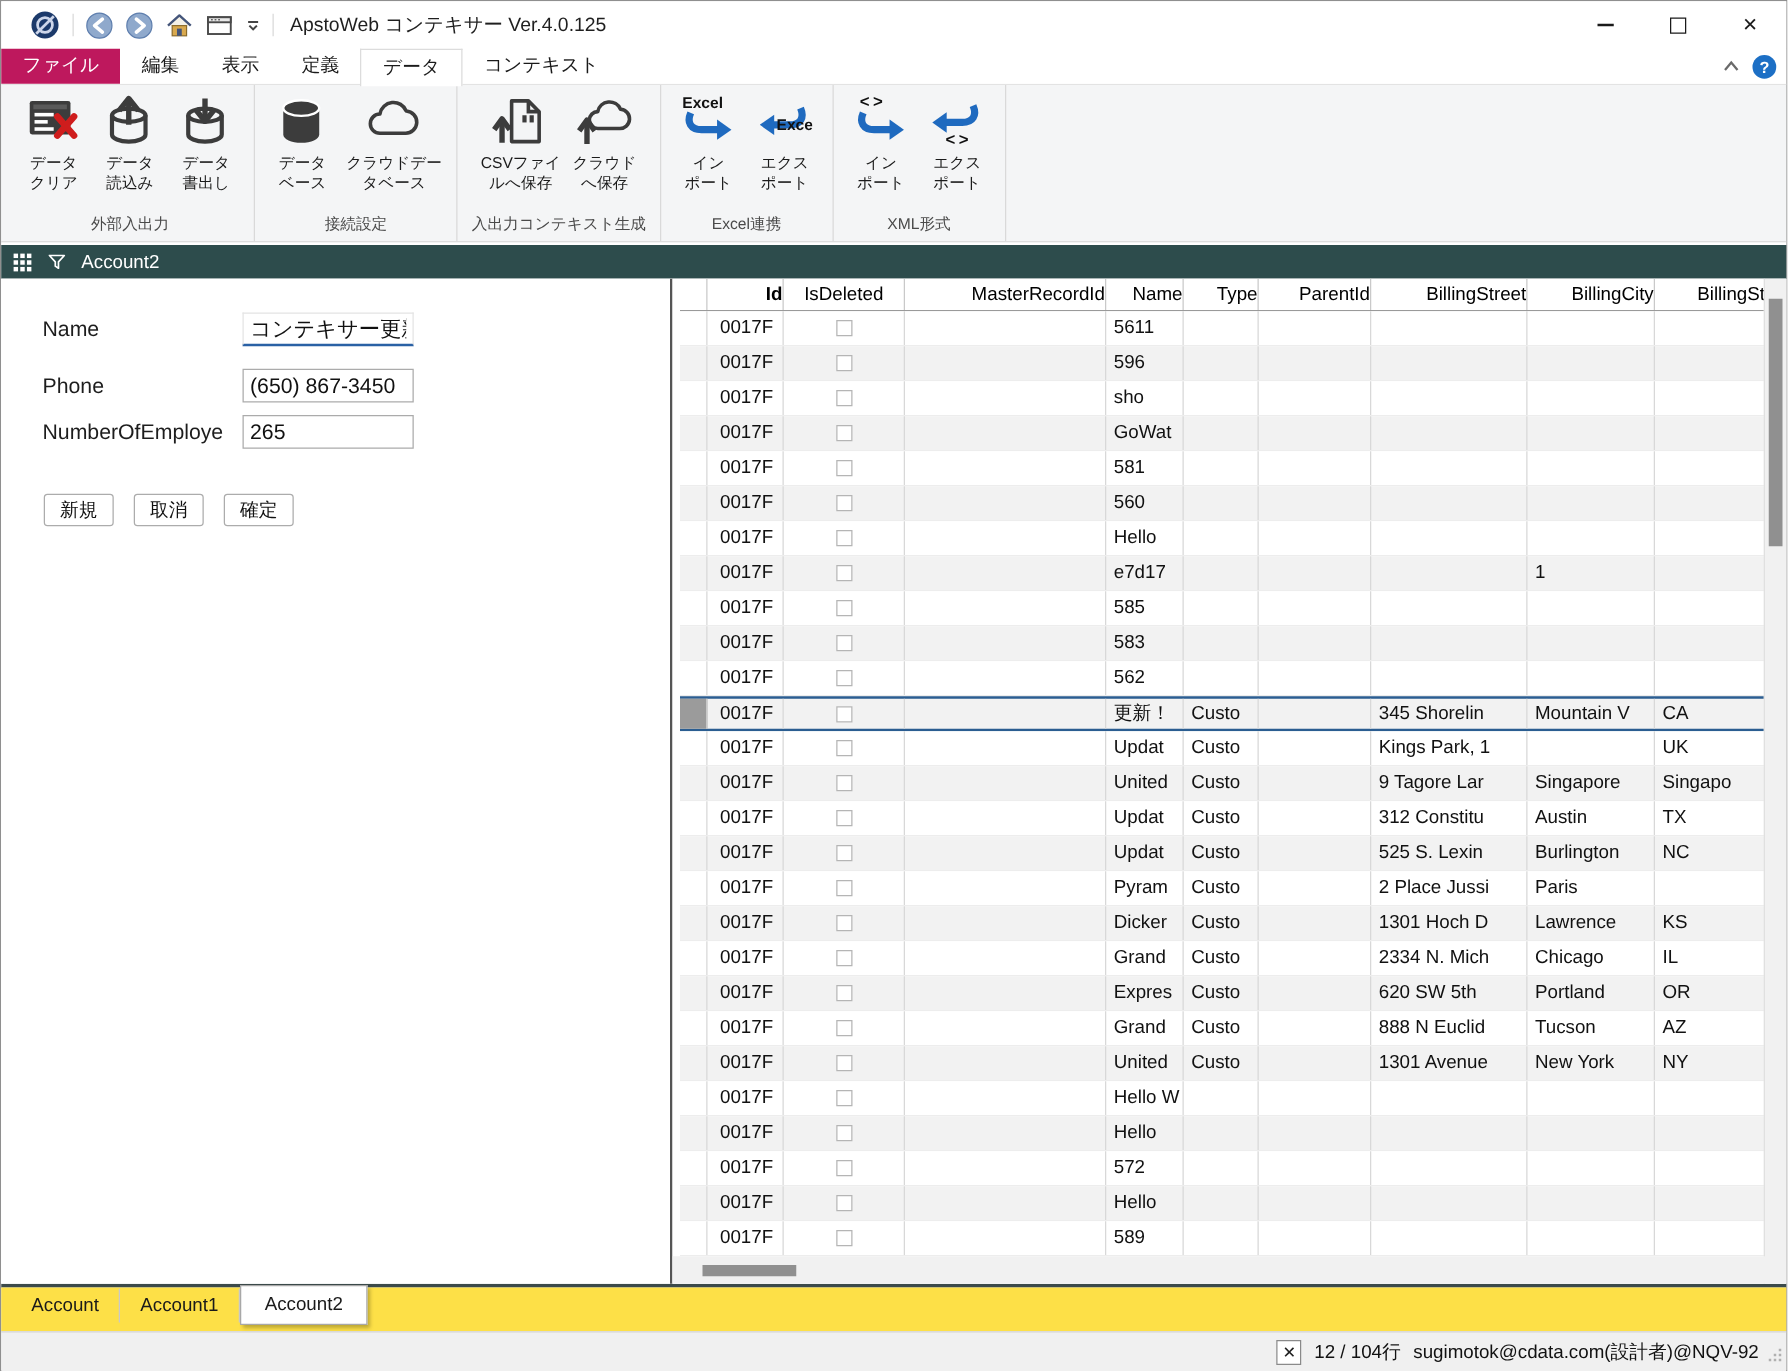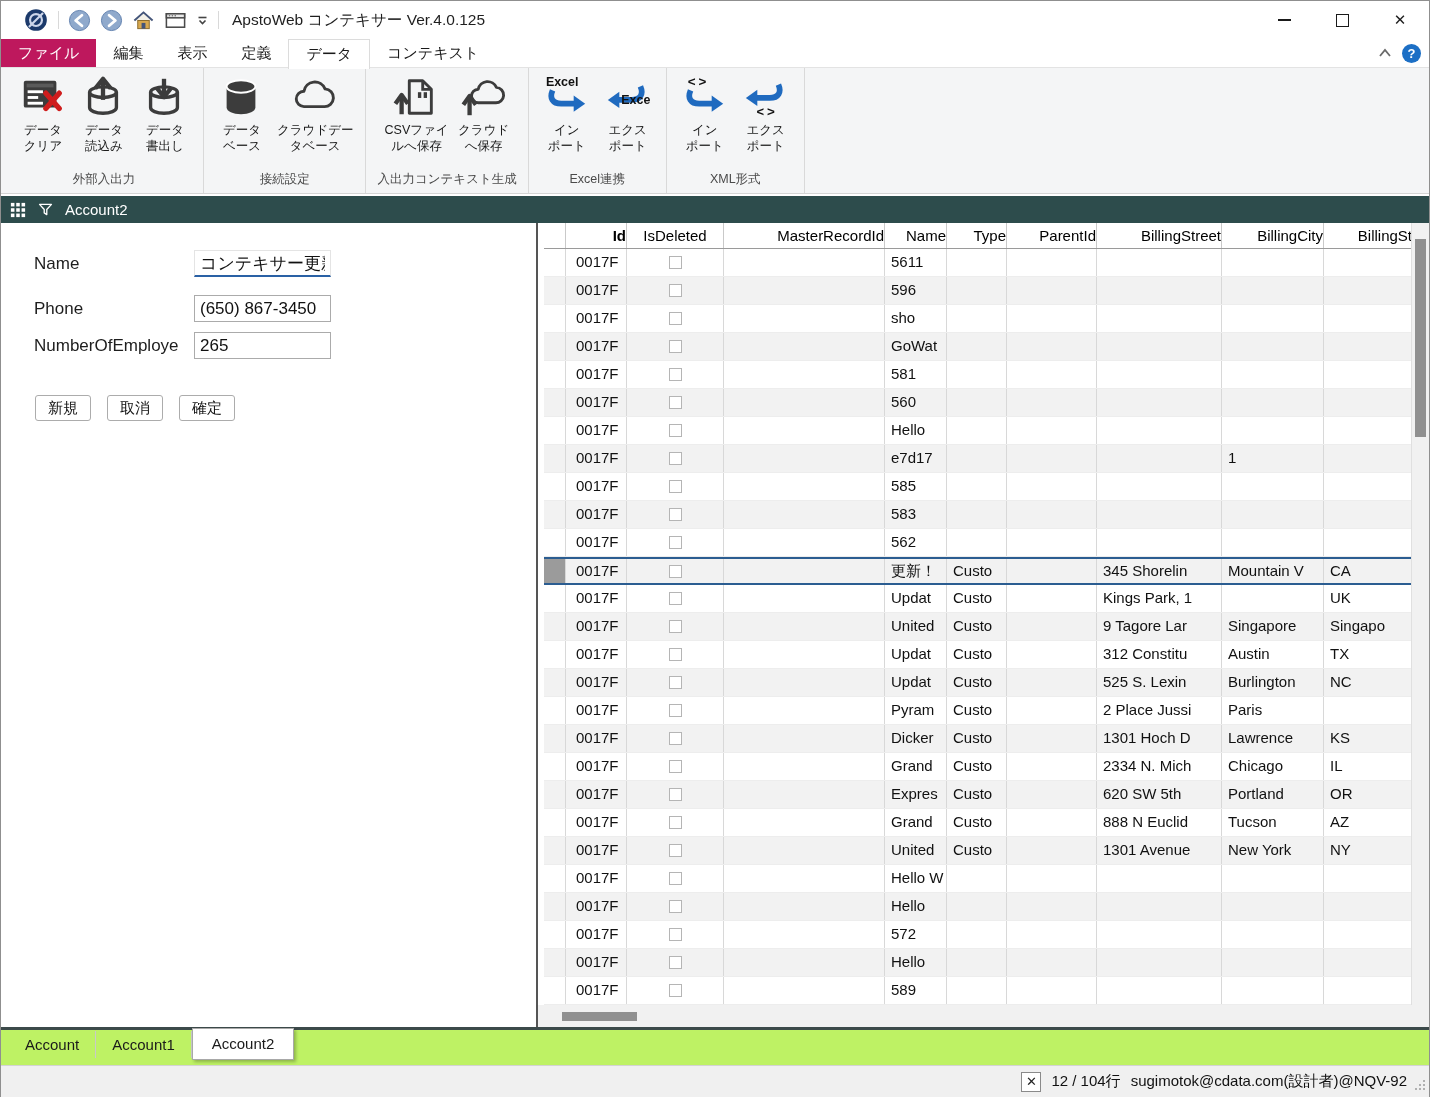--- a/index.html
+++ b/index.html
@@ -78,21 +78,21 @@
 .c-street { width:125px; }
 .c-city { width:102px; }
 .c-state { width:88px; border-right:none; }
 .cb { width:13px; height:13px; box-sizing:border-box; border:1px solid #b5b5b5; background:#fff; }
 .vscroll { position:absolute; right:0; top:0; bottom:0; width:17px; background:#f1f1f1; border-left:1px solid #e0e0e0; }
 .vthumb { position:absolute; left:3px; top:16px; width:11px; height:198px; background:#909090; }
 .hscroll { position:absolute; left:0; right:17px; bottom:0; height:22px; background:#f1f1f1; }
 .hthumb { position:absolute; left:24px; top:7px; width:75px; height:9px; background:#909090; }
 
 
-.tabstrip { height:35px; background:#bef264; display:flex; align-items:flex-start; padding-left:8px; position:relative; }
+.tabstrip { height:35px; background:#fde047; display:flex; align-items:flex-start; padding-left:8px; position:relative; }
 .btab { font-size:15px; line-height:27px; height:27px; padding:0 16px; color:#1a1a1a; border-right:1px solid #c9c9c9; margin-top:1px; white-space:nowrap; }
 .btab.active { background:#fff; border:1px solid #a8a8a8; box-shadow:2px 2px 3px rgba(0,0,0,.25); line-height:30px; height:30px; margin-top:-2px; padding:0 19px; z-index:2; }
 
 
 .statusbar { height:31px; background:#f0f0f0; border-top:1px solid #d3d3d3; display:flex; align-items:center; justify-content:flex-end; gap:10px; padding-right:22px; position:relative; font-size:15px; color:#111; }
 .xbtn { width:20px; height:20px; box-sizing:border-box; border:1px solid #8a8a8a; background:#fff; display:flex; align-items:center; justify-content:center; font-size:13px; color:#222; }
 .grip { position:absolute; right:3px; bottom:3px; }
 </style>
 </head>
 <body>

